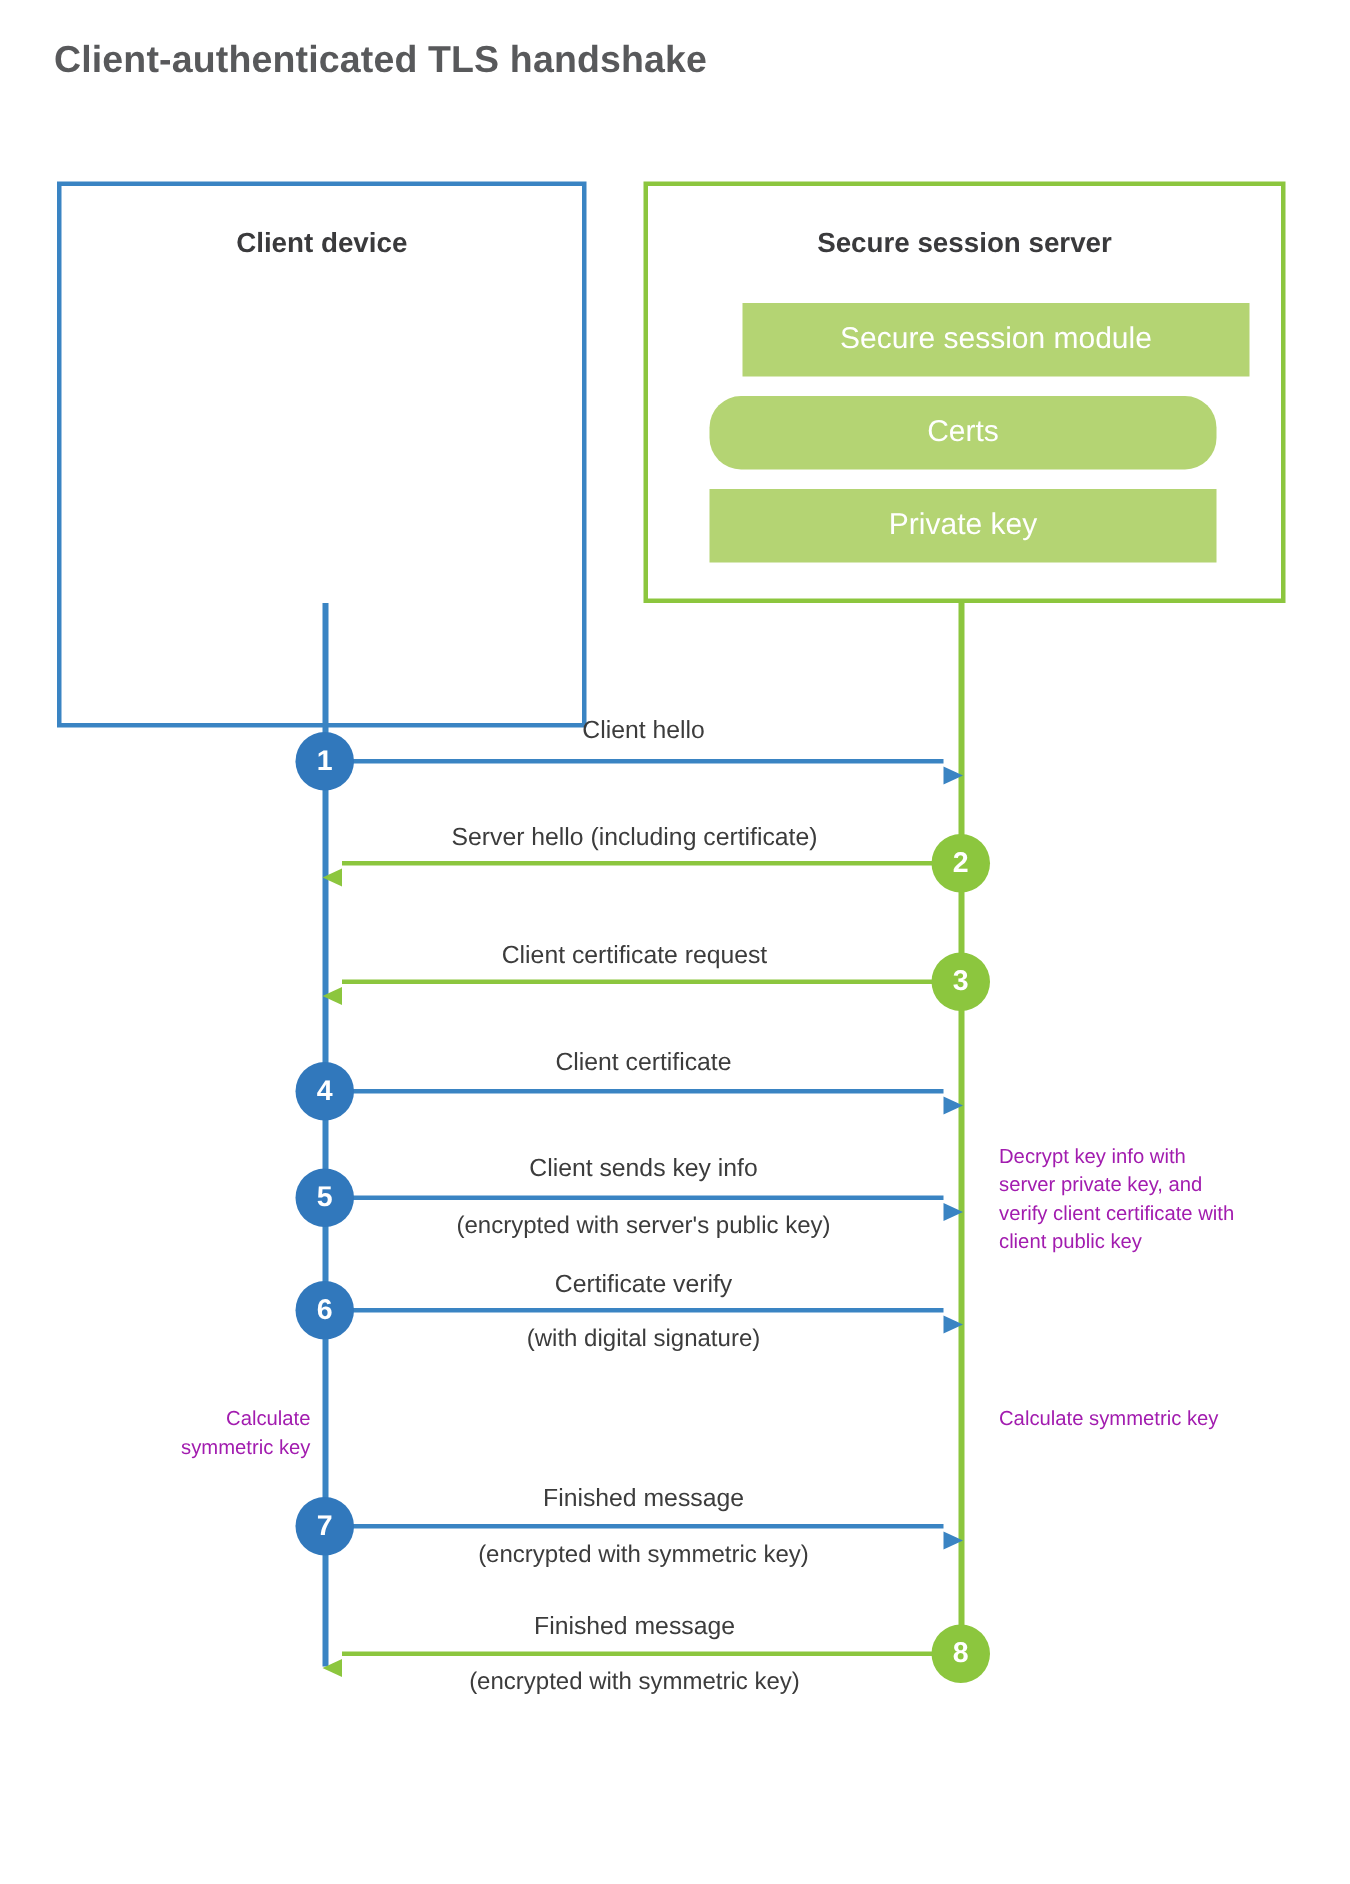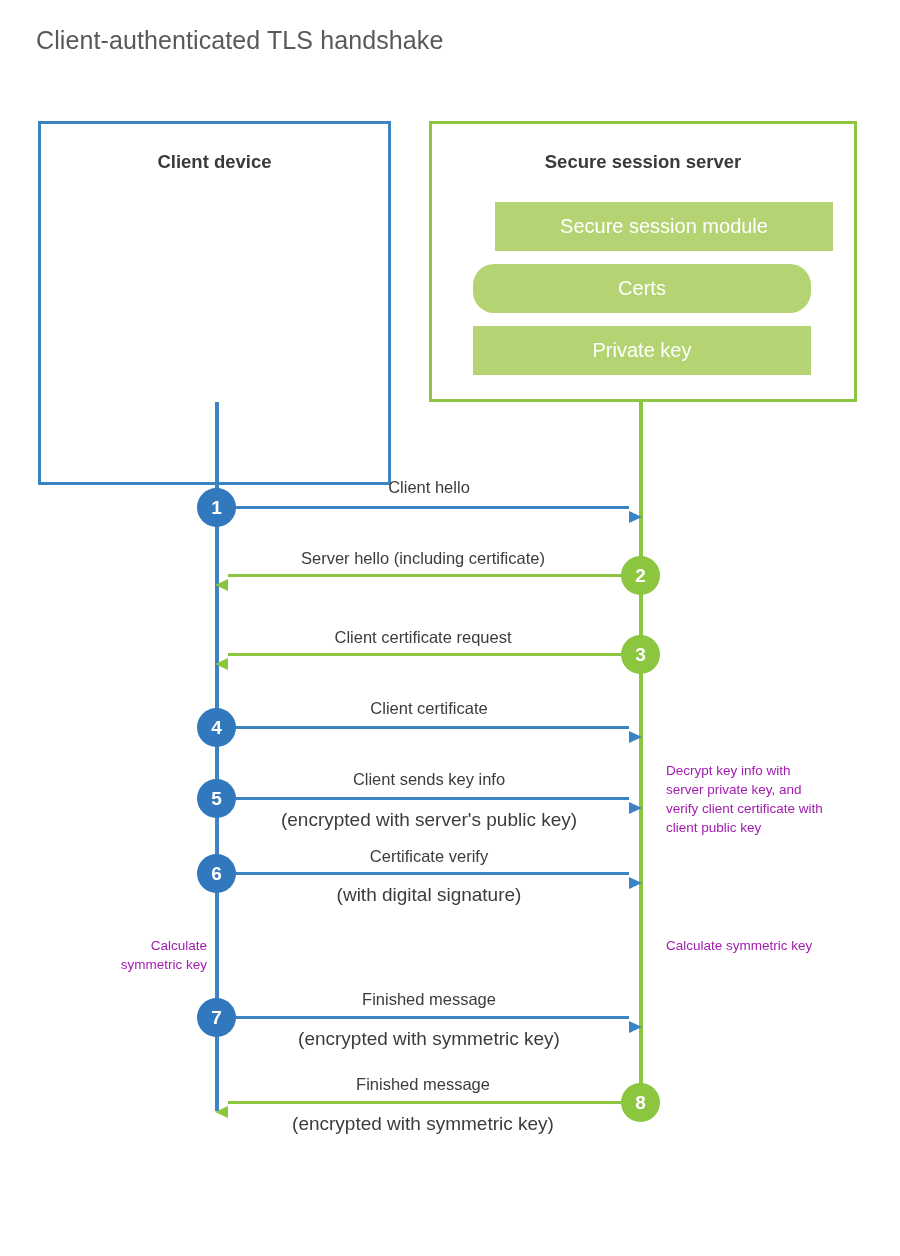--- a/index.html
+++ b/index.html
@@ -19,21 +19,21 @@
     overflow: hidden;
     background: #ffffff;
   }
 
   
   #page-title {
     position: absolute;
     left: 36px;
     top: 26px;
     font-size: 25px;
-    font-weight: 400;
+    font-weight: 700;
     color: #58595b;
     letter-spacing: 0.1px;
     white-space: nowrap;
   }
 
   
   .actor-box {
     position: absolute;
     background: #ffffff;
     box-sizing: border-box;
@@ -158,21 +158,21 @@
   .msg-label {
     position: absolute;
     text-align: center;
     font-size: 16.5px;
     color: #3c3c3c;
     white-space: nowrap;
   }
   .msg-sublabel {
     position: absolute;
     text-align: center;
-    font-size: 19px;
+    font-size: 16px;
     color: #3c3c3c;
     white-space: nowrap;
   }
 
   
   .side-note {
     position: absolute;
     font-size: 13.5px;
     line-height: 1.42;
     color: #a21caf;

